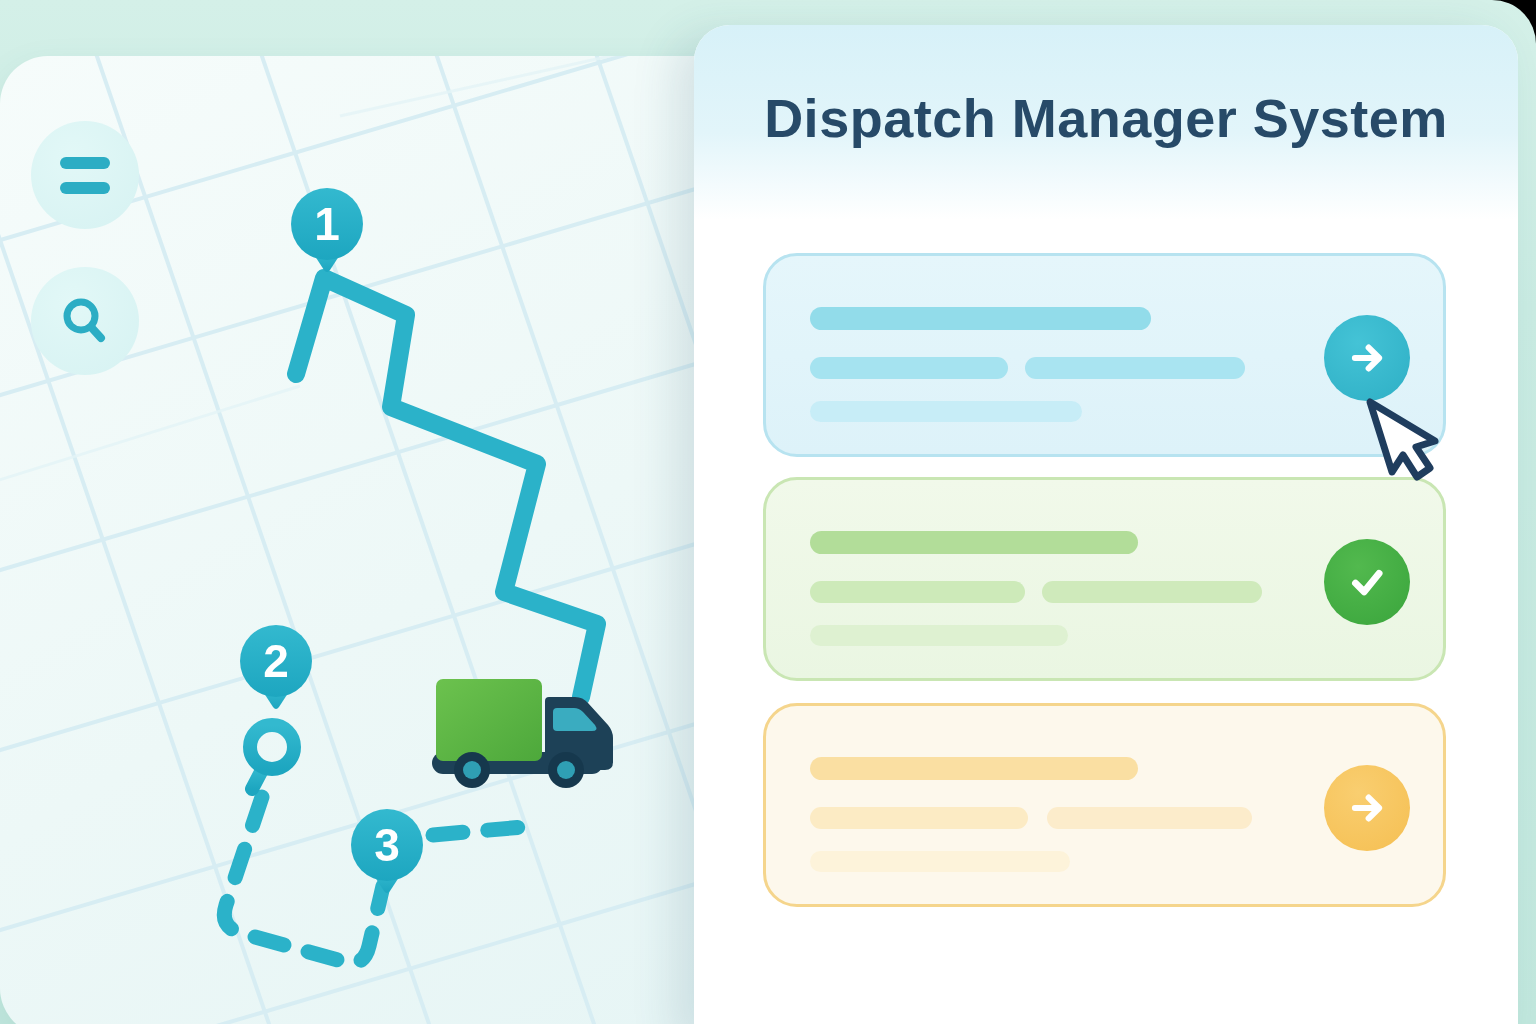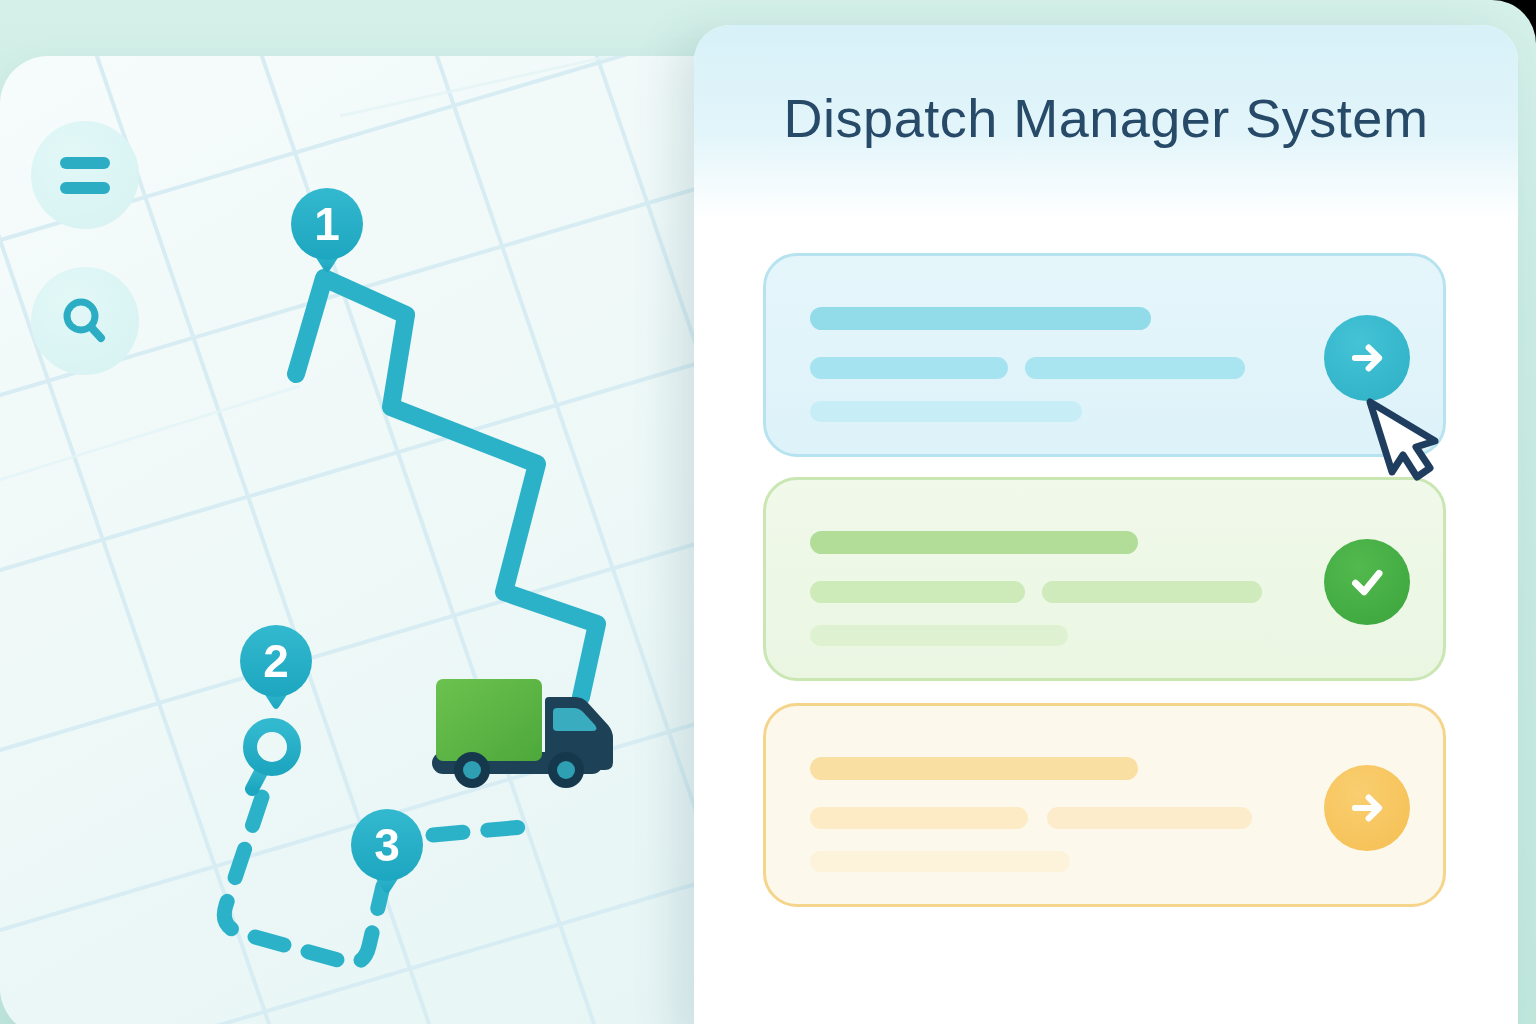--- a/index.html
+++ b/index.html
@@ -21,21 +21,21 @@
   .menu-bars{display:flex;flex-direction:column;gap:13px;}
   .menu-bars i{display:block;width:50px;height:12px;border-radius:7px;background:#2cadc4;}
   
   .panel{position:absolute;left:694px;top:25px;width:824px;height:1010px;
     background:#fff;border-radius:36px 36px 0 0;
     box-shadow:-20px 10px 44px rgba(40,90,110,.14);}
   .panel-header{position:absolute;left:0;top:0;width:100%;height:195px;
     border-radius:36px 36px 0 0;
     background:linear-gradient(180deg,#d7f1f8 0%,#e2f5fa 55%,#ffffff 100%);}
   .panel-title{position:absolute;left:0;top:62px;width:100%;text-align:center;
-    font-size:54px;font-weight:normal;color:#274a68;letter-spacing:.5px;}
+    font-size:54px;font-weight:bold;color:#274a68;letter-spacing:.5px;}
   .task-card{position:absolute;left:69px;width:683px;height:204px;border-radius:34px;
     border:3px solid transparent;box-sizing:border-box;cursor:pointer;}
   .card-1{top:228px;background:linear-gradient(180deg,#e5f6fb,#ddf2f9);border-color:#b7e3f0;}
   .card-2{top:452px;background:linear-gradient(180deg,#f1f9ea,#eaf6e2);border-color:#c9e6b3;}
   .card-3{top:678px;background:linear-gradient(180deg,#fdf9ef,#fcf5e3;);background:#fdf8ec;border-color:#f5d58c;}
   .sk{position:absolute;border-radius:12px;}
   .sk-r1{left:44px;top:51px;height:23px;}
   .sk-r2a{left:44px;top:101px;height:22px;}
   .sk-r2b{top:101px;height:22px;}
   .sk-r3{left:44px;top:145px;height:21px;}

